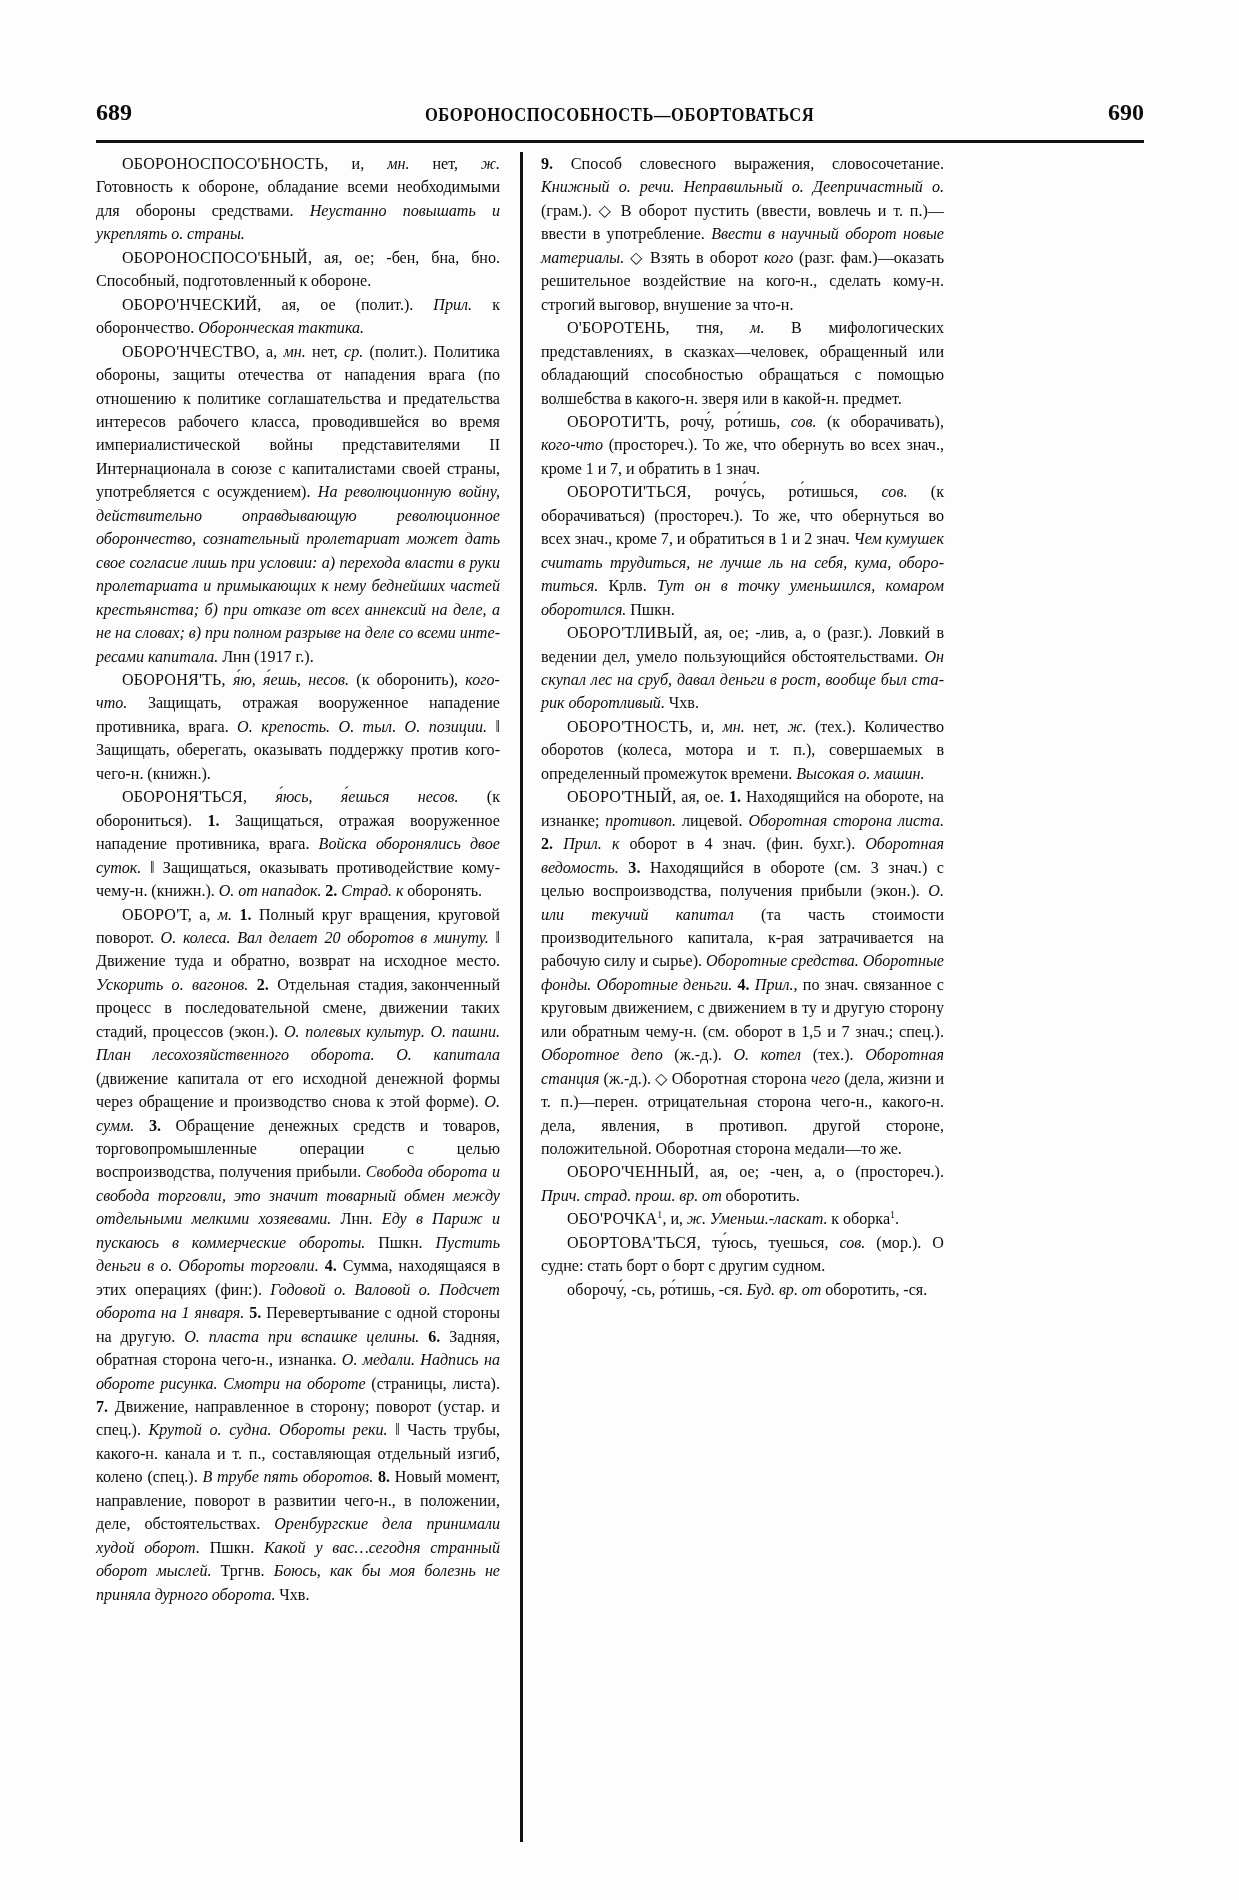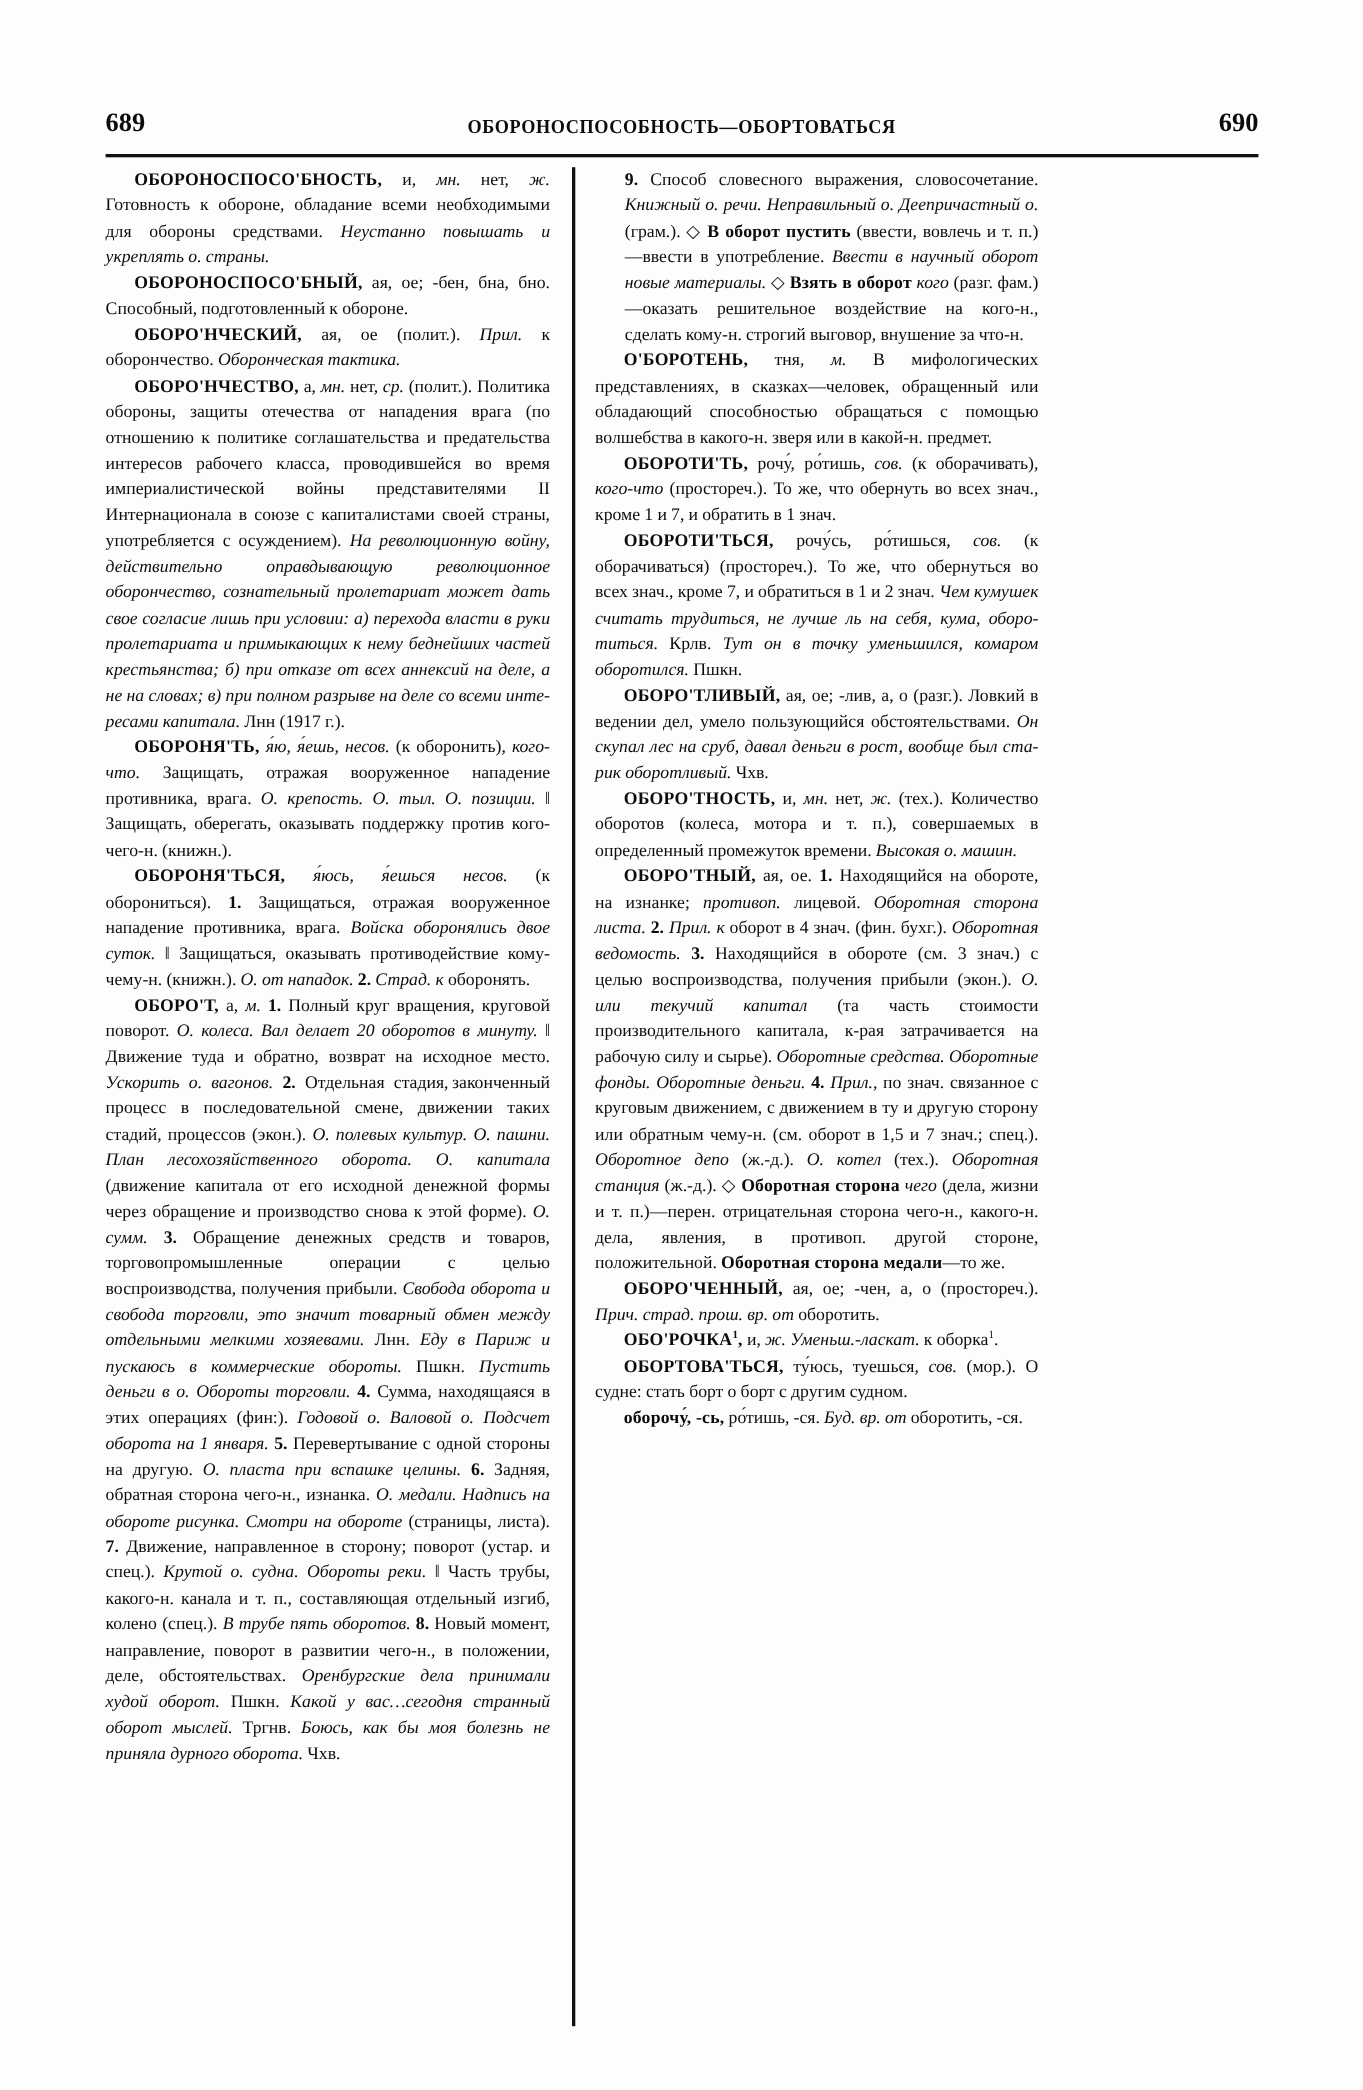--- a/index.html
+++ b/index.html
@@ -83,25 +83,25 @@
     background: #111;
     margin: 0 18px 0 20px;
     align-self: stretch;
   }
   .col-right { width: 403px; }
 
   .col p {
     margin: 0;
     text-indent: 26px;
   }
-  .col p.cont { text-indent: 0; margin-left: 27px; }
+  .col p.cont { text-indent: 0; }
 
   
   .hw {
-    font-weight: bold;
+    font-weight: normal;
     letter-spacing: 0.2px;
   }
   .it { font-style: italic; }
   .num { font-weight: bold; }
   .sep { font-weight: normal; }
   .dia { font-weight: normal; }
   sup {
     font-size: 0.62em;
     vertical-align: super;
     line-height: 0;

